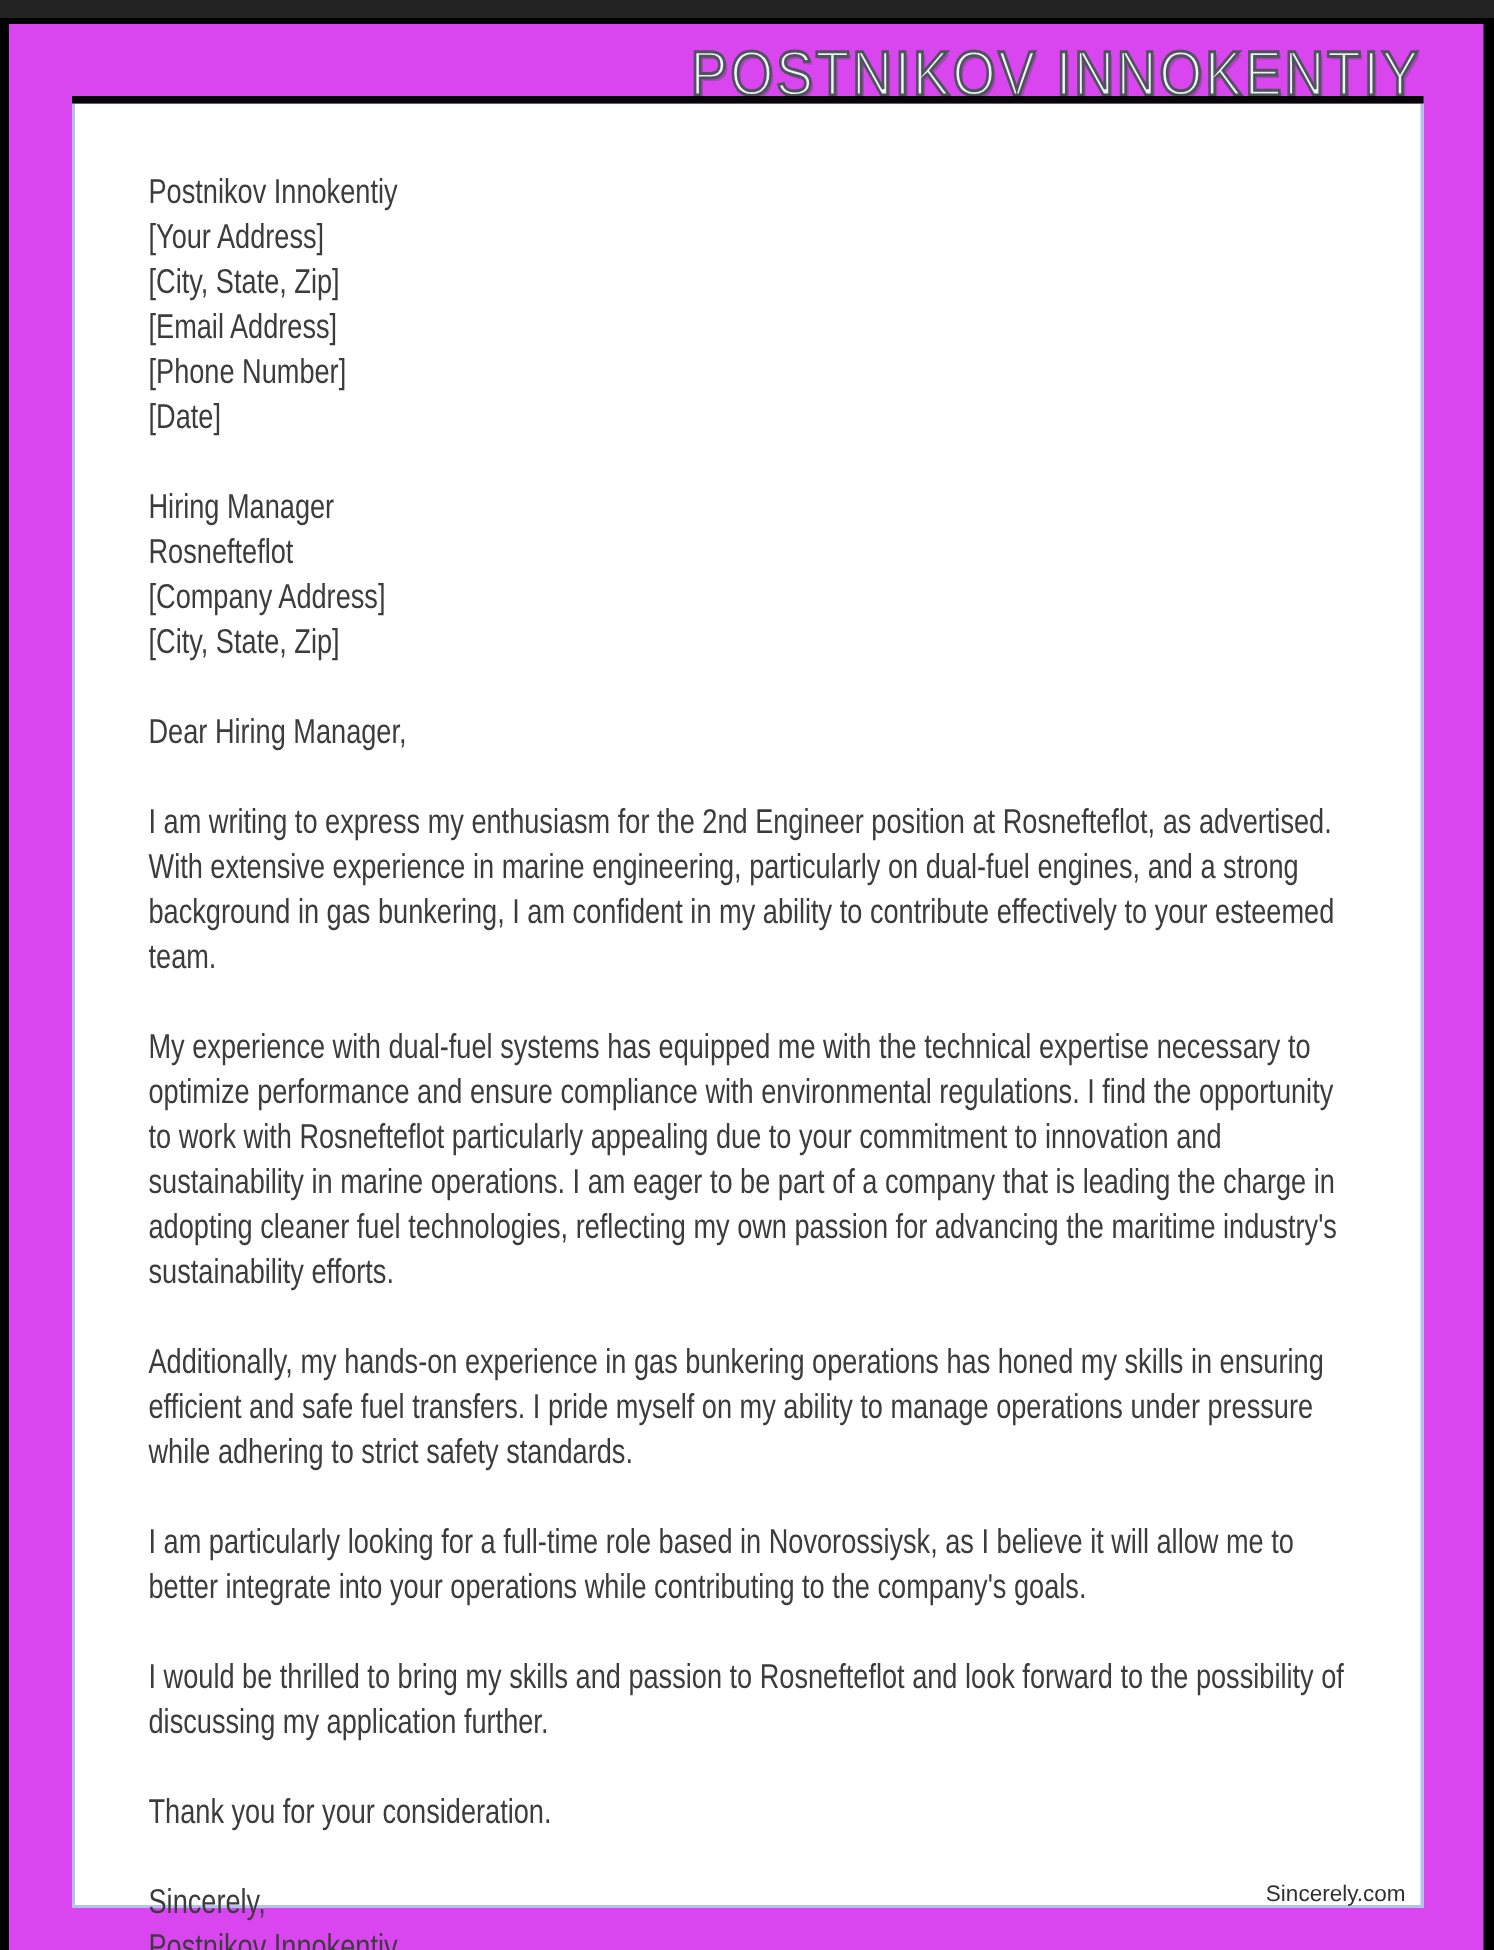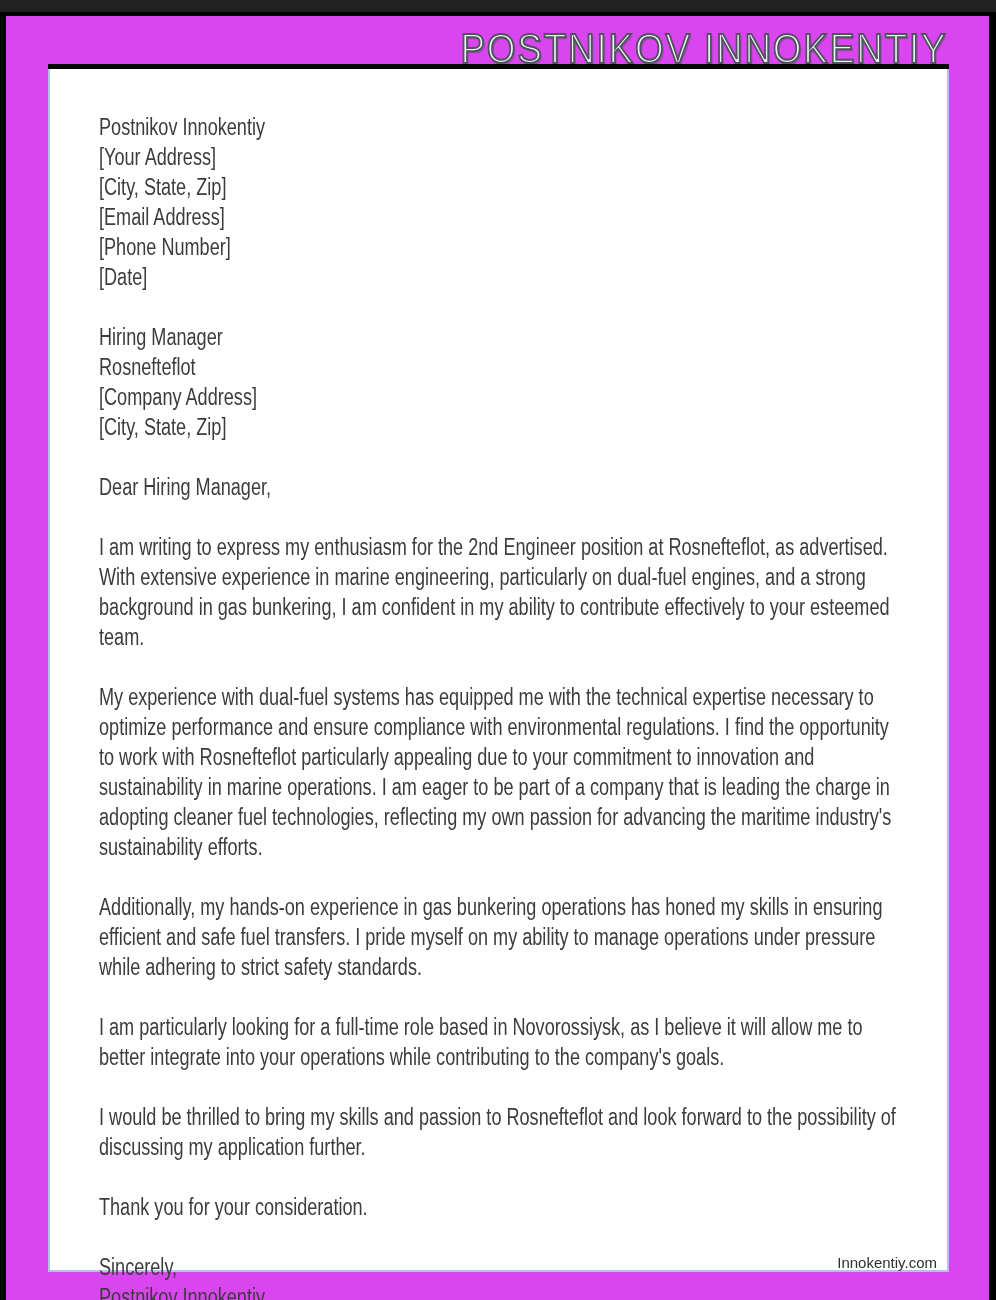--- a/index.html
+++ b/index.html
@@ -132,15 +132,15 @@
     <div class="block">I am particularly looking for a full-time role based in Novorossiysk, as I believe it will allow me to better integrate into your operations while contributing to the company's goals.</div>
     <div class="block">I would be thrilled to bring my skills and passion to Rosnefteflot and look forward to the possibility of discussing my application further.</div>
 
     <div class="block">Thank you for your consideration.</div>
 
     <div class="block no-gap">Sincerely,</div>
     <div class="block no-gap">Postnikov Innokentiy</div>
 
   </div>
 
-  <div class="watermark">Innokentiy.com</div>
+  <div class="watermark">Sincerely.com</div>
 
 </div>
 
 </body></html>

